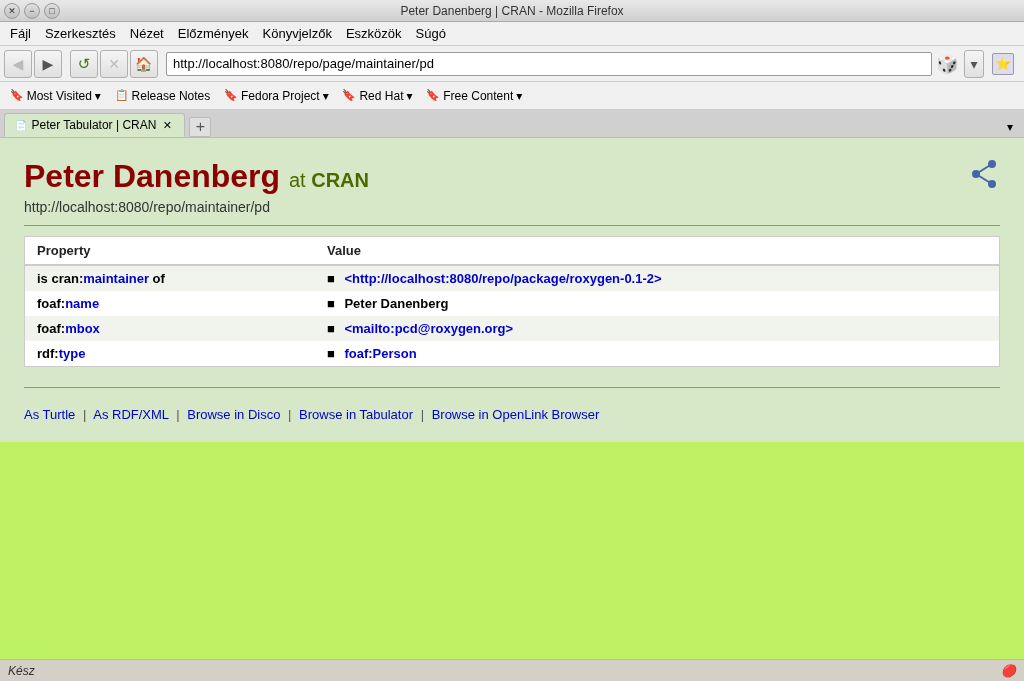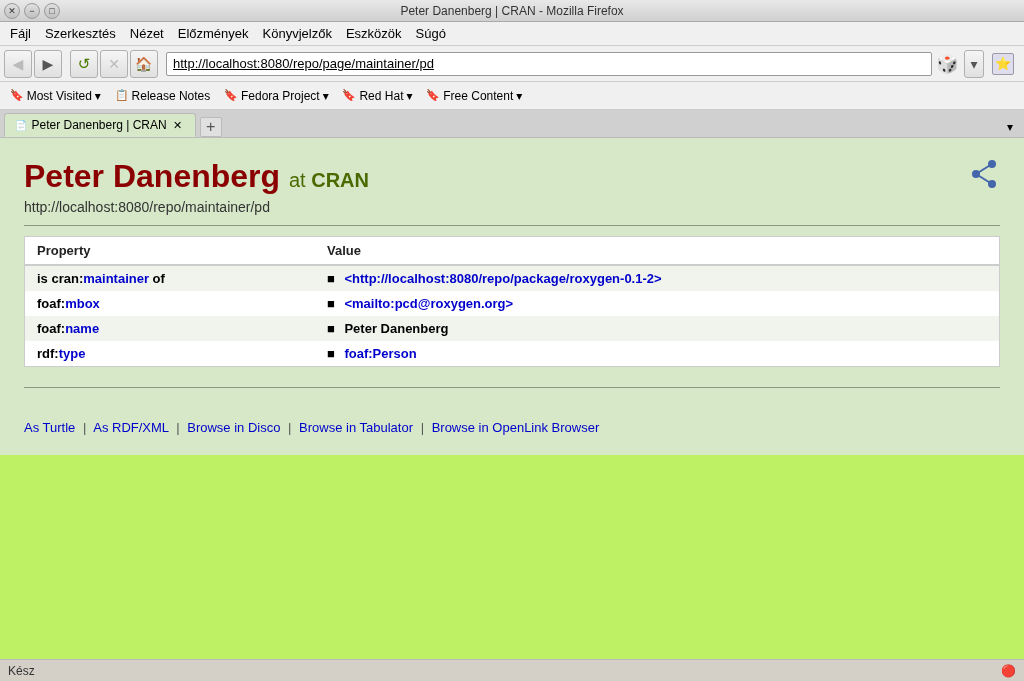--- a/index.html
+++ b/index.html
@@ -101,21 +101,20 @@
       color: #888;
     }
     .address-bar {
       flex: 1;
       height: 24px;
       border: 1px solid #999;
       border-radius: 2px;
       padding: 4px 6px;
       font-size: 13px;
       background: white;
-      text-decoration: underline;
     }
     .cube-btn {
       width: 28px;
       height: 28px;
       display: flex;
       align-items: center;
       justify-content: center;
       font-size: 18px;
     }
     .search-container {
@@ -284,21 +283,21 @@
       font-weight: bold;
     }
     .data-table tr:nth-child(odd) td { background: #f0f4ec; }
     .data-table tr:nth-child(even) td { background: white; }
     .bullet { margin-right: 6px; }
 
     .prop-link { color: #0000cc; text-decoration: none; }
     .value-link { color: #0000cc; text-decoration: none; }
 
     .footer-links {
-      margin-top: 32px;
+      margin-top: 19px;
       font-size: 13px;
     }
     .footer-links a {
       color: #0000cc;
       text-decoration: none;
     }
     .footer-sep { margin: 0 4px; color: #555; }
 
     
     .status-bar {
@@ -307,20 +306,21 @@
       display: flex;
       align-items: center;
       padding: 0 8px;
       border-top: 1px solid #bbb;
       font-size: 12px;
       color: #333;
       position: absolute;
       bottom: 0;
       left: 0;
       right: 0;
+      font-style: italic;
     }
     .status-right {
       margin-left: auto;
       display: flex;
       align-items: center;
     }
 
     .browser-window {
       display: flex;
       flex-direction: column;
@@ -397,21 +397,21 @@
     <div class="bookmark-item">
       <span class="bookmark-icon">🔖</span>
       <span>Free Content</span>
       <span>▾</span>
     </div>
   </div>
 
   <div class="tabs-bar">
     <div class="tab active">
       <span class="tab-favicon">📄</span>
-      <span>Peter Danenberg | CRAN</span>
+      <span>Peter Tabulator | CRAN</span>
       <span class="tab-close">✕</span>
     </div>
     <div class="new-tab-btn">+</div>
     <div class="tabs-end">
       <div class="tabs-dropdown">▾</div>
     </div>
   </div>
 
   <div class="content-area">
     <div class="page-content">
@@ -447,34 +447,34 @@
             <td>
               is cran:<a href="#" class="prop-link">maintainer</a> of
             </td>
             <td>
               <span class="bullet">■</span>
               <a href="#" class="value-link">&lt;http://localhost:8080/repo/package/roxygen-0.1-2&gt;</a>
             </td>
           </tr>
           <tr>
             <td>
+              foaf:<a href="#" class="prop-link">name</a>
+            </td>
+            <td>
+              <span class="bullet">■</span>
+              <span>Peter Danenberg</span>
+            </td>
+          </tr>
+          <tr>
+            <td>
               foaf:<a href="#" class="prop-link">mbox</a>
             </td>
             <td>
               <span class="bullet">■</span>
               <a href="#" class="value-link">&lt;mailto:pcd@roxygen.org&gt;</a>
-            </td>
-          </tr>
-          <tr>
-            <td>
-              foaf:<a href="#" class="prop-link">name</a>
-            </td>
-            <td>
-              <span class="bullet">■</span>
-              <span>Peter Danenberg</span>
             </td>
           </tr>
           <tr>
             <td>
               rdf:<a href="#" class="prop-link">type</a>
             </td>
             <td>
               <span class="bullet">■</span>
               <a href="#" class="value-link">foaf:Person</a>
             </td>

